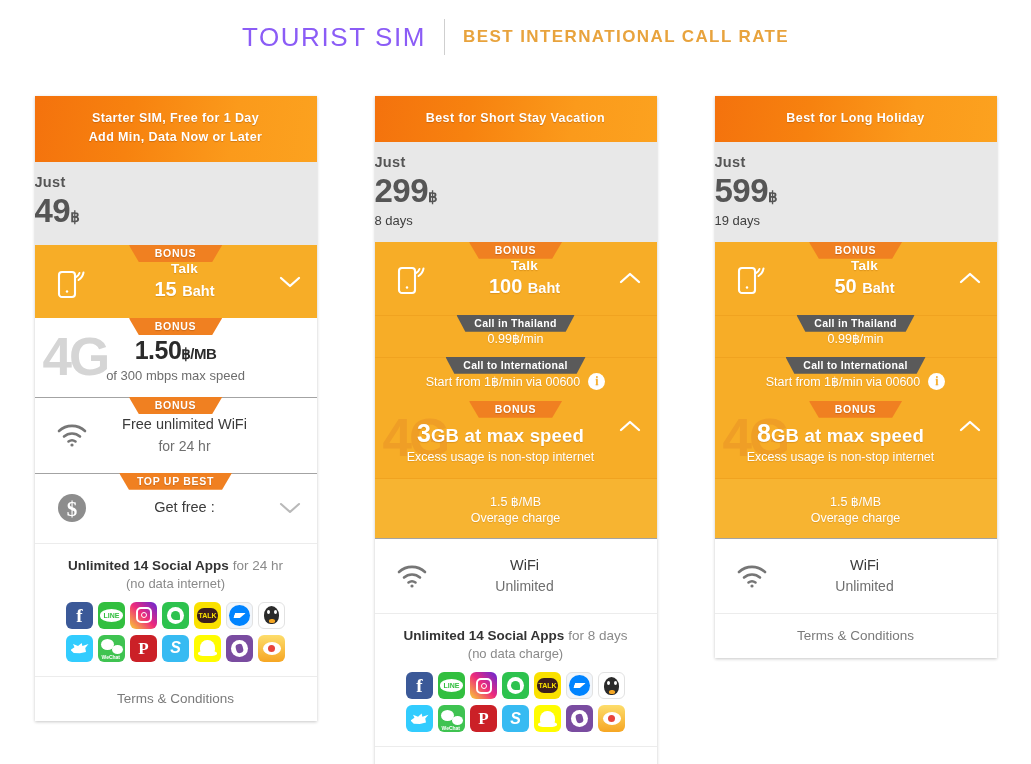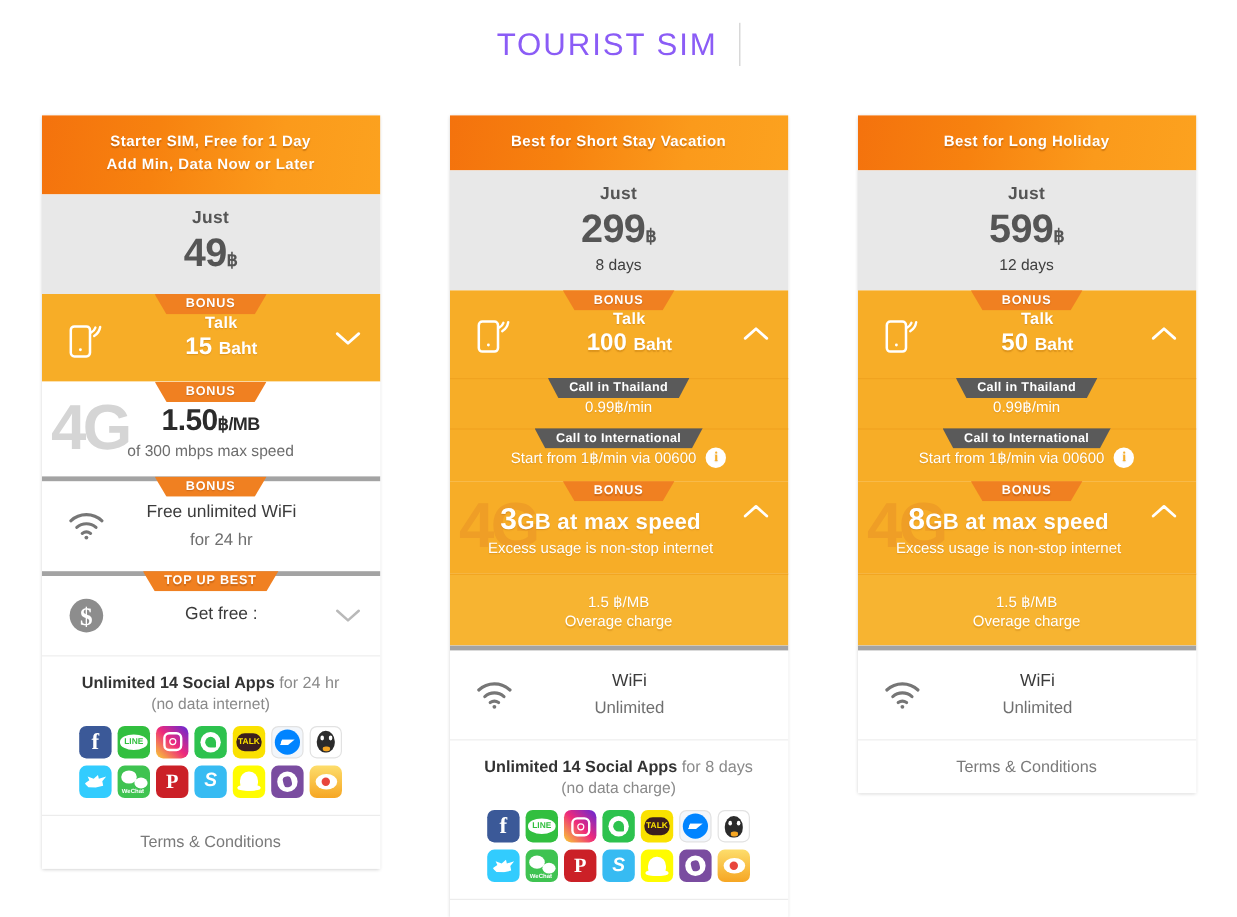--- a/index.html
+++ b/index.html
@@ -44,21 +44,21 @@
     background: linear-gradient(100deg, #f4720d 0%, #f7820f 34%, #fb9a1b 70%, #fca21f 100%);
     color: #ffffff; text-align: center;
     padding: 13px 10px 14px;
     font-size: 12.5px; font-weight: bold; line-height: 1.55;
     letter-spacing: .4px;
     text-shadow: 0 1px 1px rgba(130,60,0,.35);
   }
 
   
   .price-block {
-    background: #e8e8e8; text-align: center;
+    background: #e8e8e8; text-align: left;
     padding: 12px 0 14px;
   }
   .price-just { font-size: 14.5px; color: #555; font-weight: bold; letter-spacing: .3px; }
   .price-amount {
     font-size: 33px; font-weight: bold; color: #555;
     letter-spacing: -.5px; line-height: 1.25;
   }
   .price-currency { font-size: 15px; font-weight: bold; vertical-align: baseline; }
   .price-days { font-size: 13px; color: #404040; margin-top: 1px; }
 
@@ -143,21 +143,21 @@
   }
   .data-main-amber .big { font-size: 25px; }
   .data-sub-amber {
     color: #ffffff; font-size: 12.5px; margin-top: 2px;
     text-shadow: 0 1px 1px rgba(160,90,0,.25);
   }
 
   
   .white-row {
     background: #fff; display: flex; align-items: center;
-    padding: 16px 12px 16px 14px; border-top: 4px solid #a3a3a3;
+    padding: 16px 12px 16px 14px; border-top: 1px solid #a3a3a3;
     position: relative; min-height: 70px;
   }
   .wr-title { font-size: 14.5px; color: #3b3b3b; line-height: 1.5; }
   .wr-sub { font-size: 14px; color: #6f6f6f; line-height: 1.5; }
 
   
   .social-block { background: #fff; border-top: 1px solid #ececec; padding: 14px 10px 14px; text-align: center; }
   .social-head { font-size: 13.5px; color: #333; }
   .social-head .muted { color: #8a8a8a; }
   .social-head .strong { font-weight: bold; }
@@ -182,20 +182,21 @@
 
   .chev { display: block; }
   .wifi-svg, .phone-svg, .dollar-svg { display: block; }
 </style>
 </head>
 <body>
 
 <div class="page-header">
   <div class="brand-title">TOURIST SIM</div>
   <div class="brand-divider"></div>
+  <div class="brand-tagline">BEST INTERNATIONAL CALL RATE</div>
 </div>
 
 <div class="cards">
 
   <div class="card">
     <div class="card-head">
       <div>Starter SIM, Free for 1 Day</div>
       <div>Add Min, Data Now or Later</div>
     </div>
 
@@ -525,21 +526,21 @@
   <div class="card">
     <div class="card-head">
       <div>Best for Long Holiday</div>
     </div>
 
     <div class="price-block">
       <div class="price-just">Just</div>
       <div class="price-amount">
         <span>599</span><span class="price-currency">฿</span>
       </div>
-      <div class="price-days">12 days</div>
+      <div class="price-days">19 days</div>
     </div>
 
     <div class="ribbon-row">
       <span class="ribbon">BONUS</span>
     </div>
     <div class="amber">
       <div class="row">
         <div class="row-icon">
           <svg class="phone-svg" width="30" height="34" viewBox="0 0 30 34" fill="none">
             <rect x="2" y="7" width="16" height="25" rx="3" stroke="#fff" stroke-width="2.1"></rect>

